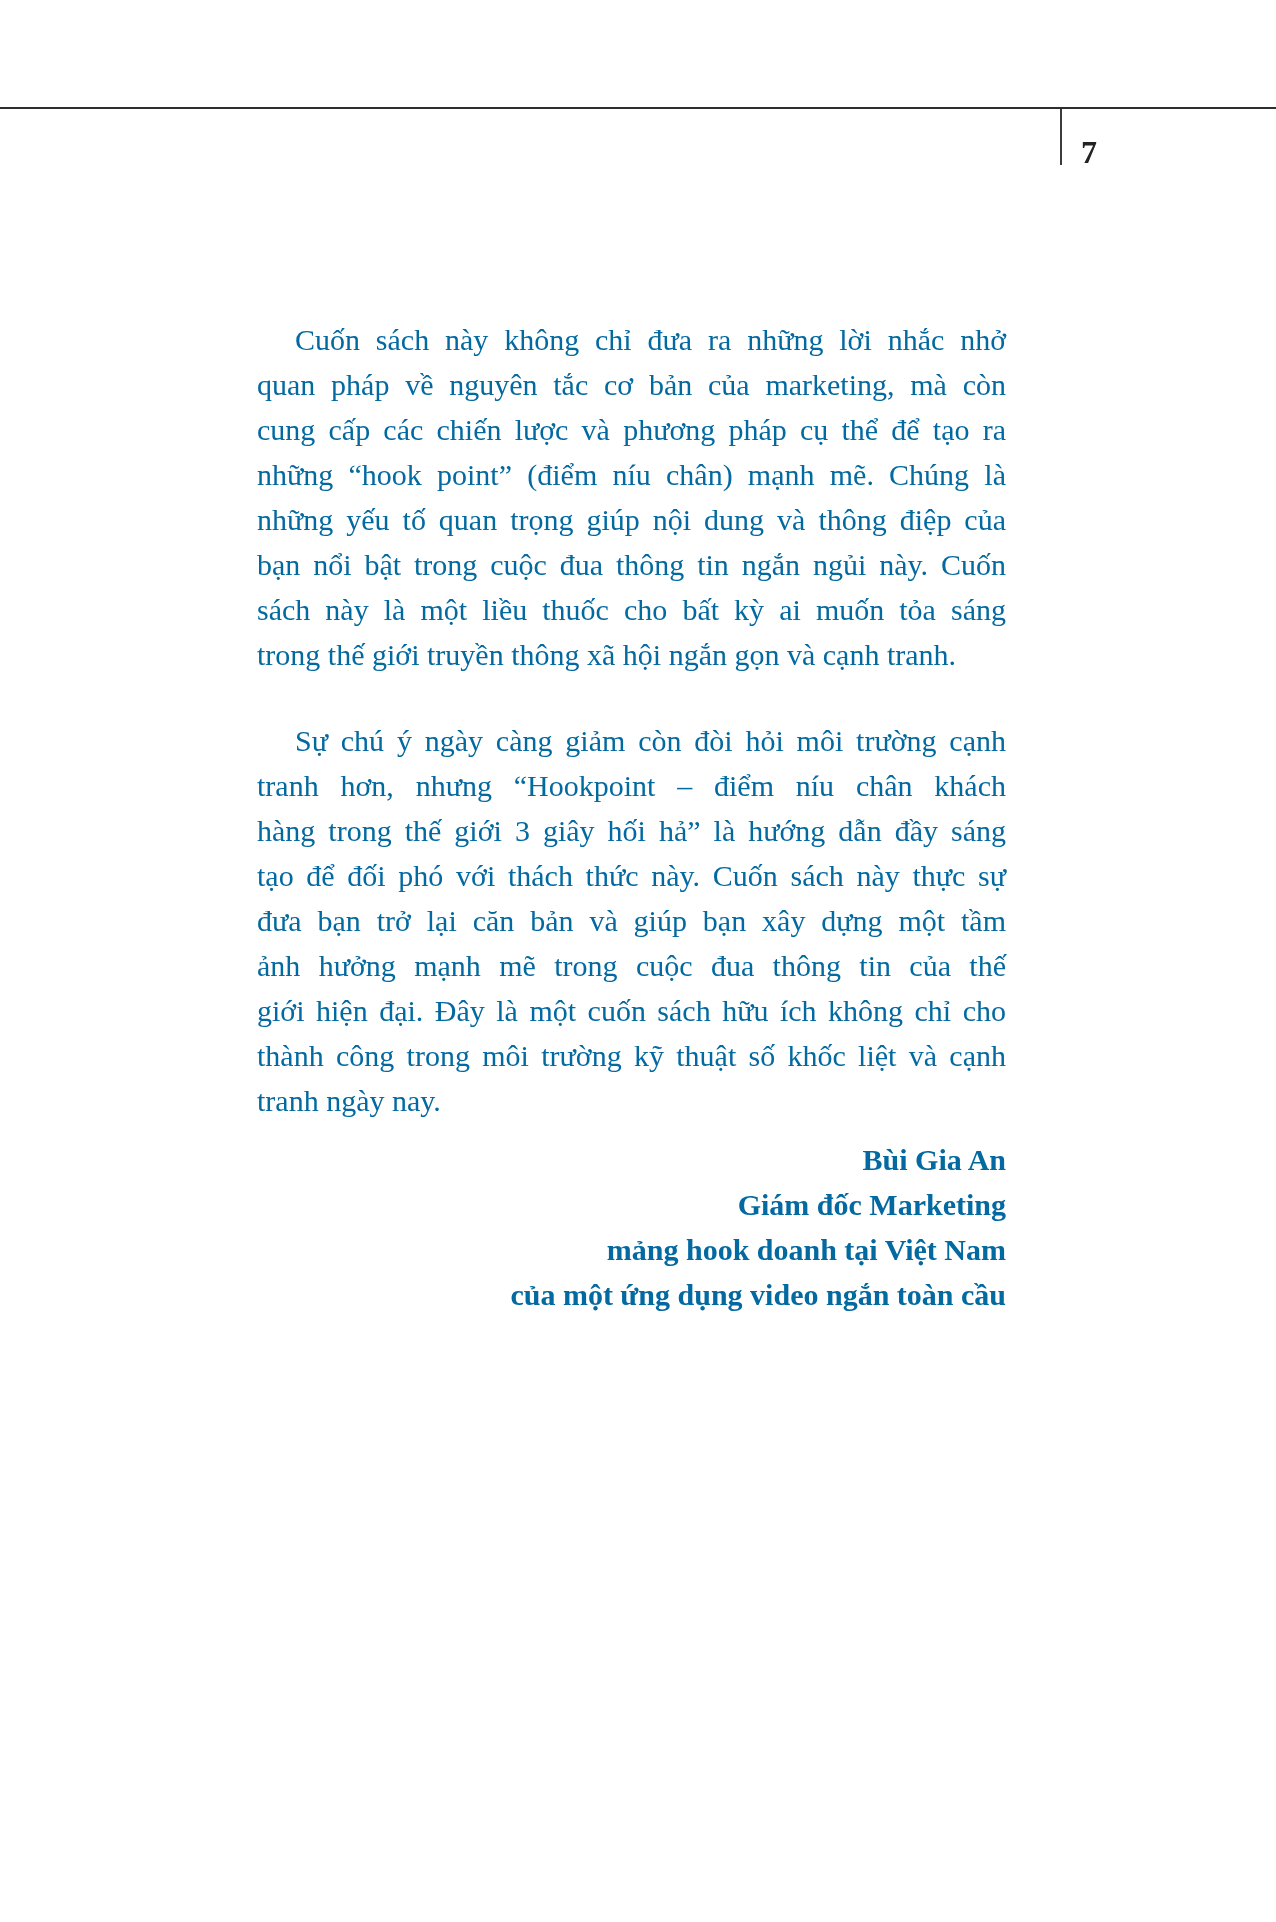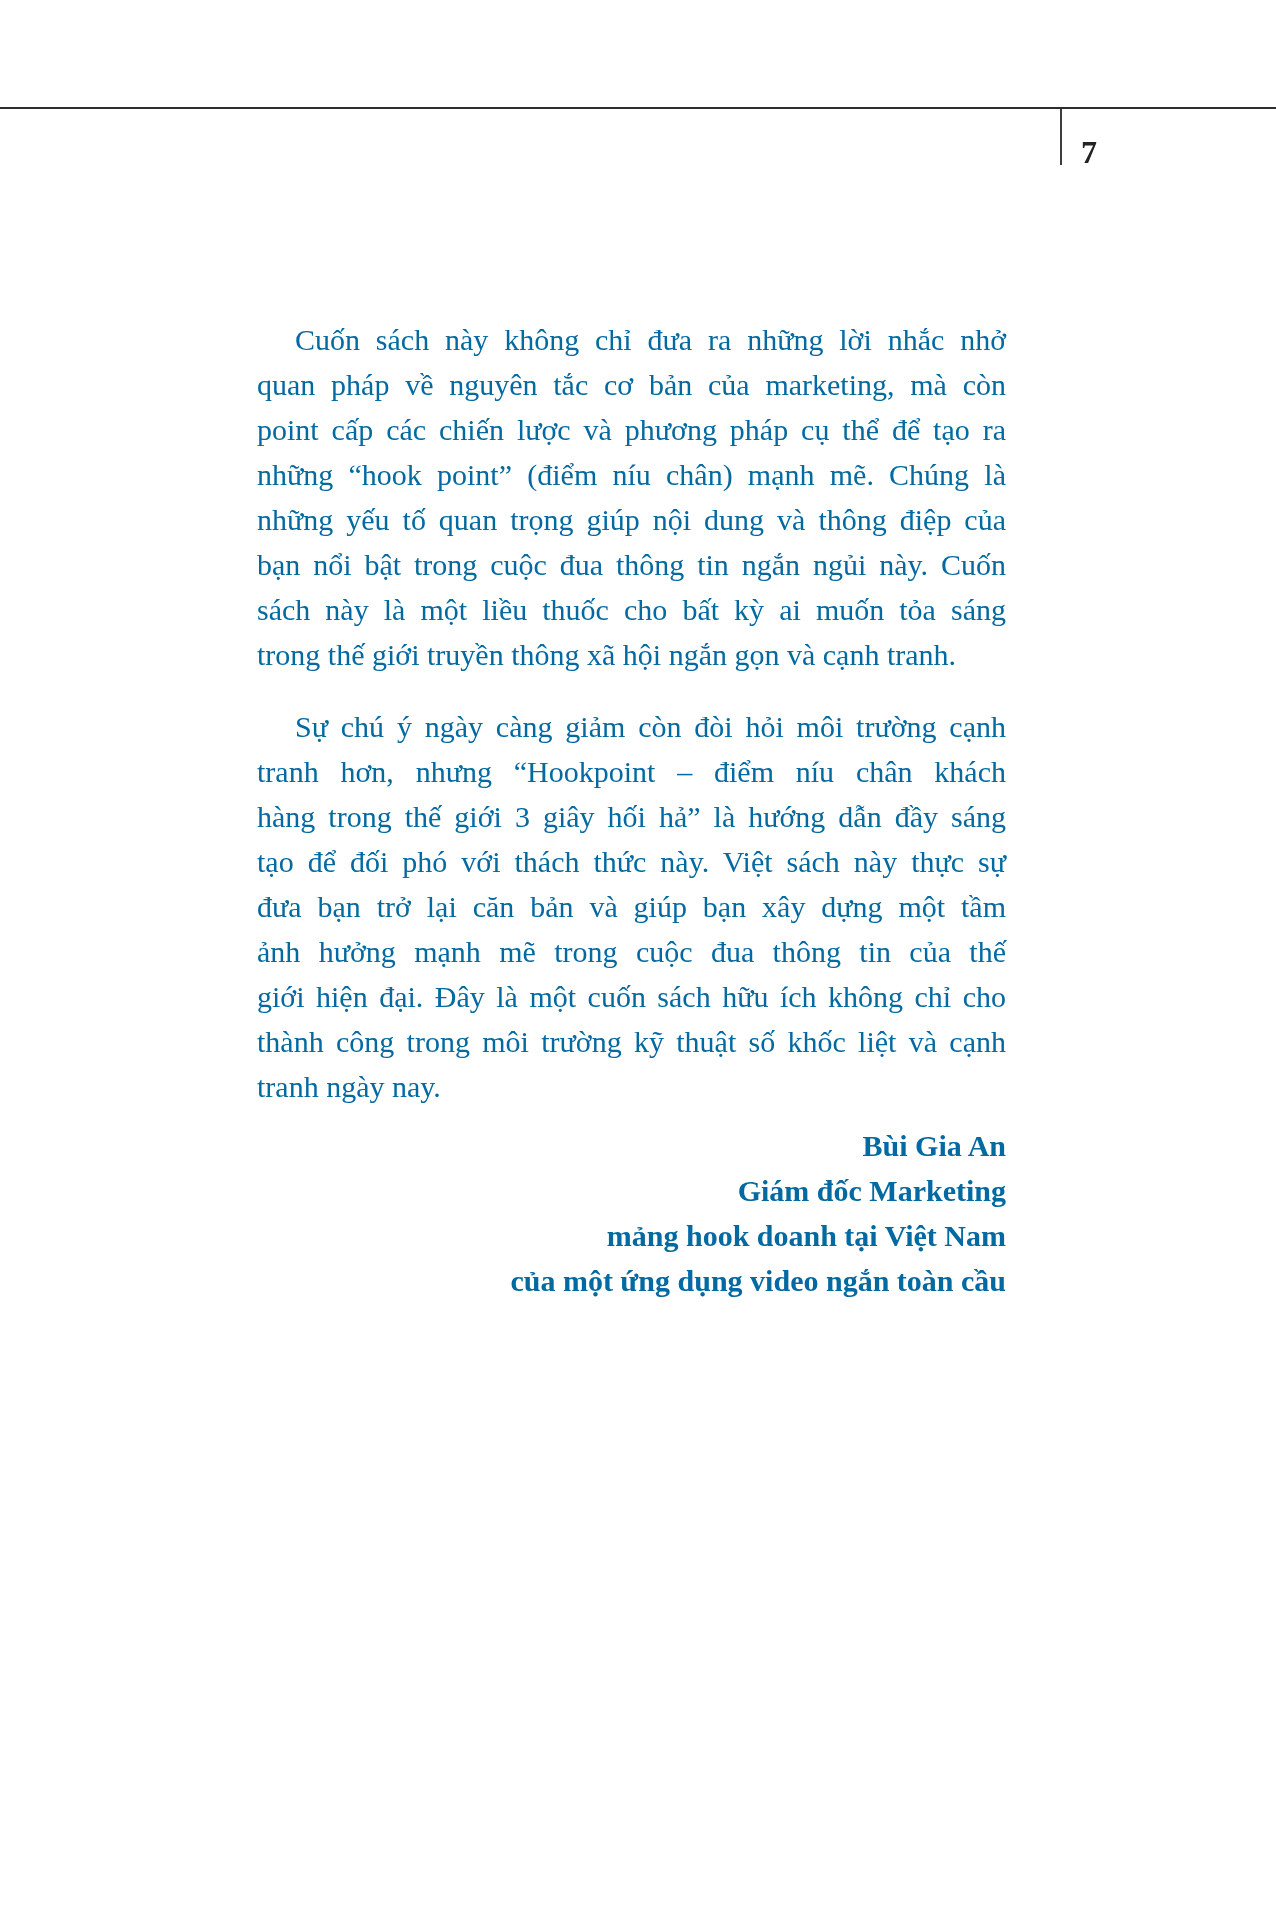--- a/index.html
+++ b/index.html
@@ -41,21 +41,21 @@
   }
   .text-col {
     position: absolute;
     left: 257px;
     top: 317px;
     width: 749px;
     font-size: 30px;
     line-height: 45px;
   }
   .para { margin: 0; }
-  .para + .para { margin-top: 27px; }
+  .para + .para { margin-top: 41px; }
   .line {
     text-align: justify;
     text-align-last: justify;
   }
   .line.last {
     text-align: left;
     text-align-last: left;
   }
   .line.indent {
     text-indent: 38px;
@@ -78,32 +78,32 @@
 
   <div class="page-num-tick" style="background: rgb(60, 60, 60);"></div>
 
   <div class="page-number" style="color: rgb(35, 35, 35);">7</div>
 
   <div class="text-col" style="color: #0369a1;">
 
     <div class="para">
         <div class="line indent">Cuốn sách này không chỉ đưa ra những lời nhắc nhở</div>
         <div class="line">quan pháp về nguyên tắc cơ bản của marketing, mà còn</div>
-        <div class="line">point cấp các chiến lược và phương pháp cụ thể để tạo ra</div>
+        <div class="line">cung cấp các chiến lược và phương pháp cụ thể để tạo ra</div>
         <div class="line">những “hook point” (điểm níu chân) mạnh mẽ. Chúng là</div>
         <div class="line">những yếu tố quan trọng giúp nội dung và thông điệp của</div>
         <div class="line">bạn nổi bật trong cuộc đua thông tin ngắn ngủi này. Cuốn</div>
         <div class="line">sách này là một liều thuốc cho bất kỳ ai muốn tỏa sáng</div>
         <div class="line last">trong thế giới truyền thông xã hội ngắn gọn và cạnh tranh.</div>
       </div>
       <div class="para">
         <div class="line indent">Sự chú ý ngày càng giảm còn đòi hỏi môi trường cạnh</div>
         <div class="line">tranh hơn, nhưng “Hookpoint – điểm níu chân khách</div>
         <div class="line">hàng trong thế giới 3 giây hối hả” là hướng dẫn đầy sáng</div>
-        <div class="line">tạo để đối phó với thách thức này. Việt sách này thực sự</div>
+        <div class="line">tạo để đối phó với thách thức này. Cuốn sách này thực sự</div>
         <div class="line">đưa bạn trở lại căn bản và giúp bạn xây dựng một tầm</div>
         <div class="line">ảnh hưởng mạnh mẽ trong cuộc đua thông tin của thế</div>
         <div class="line">giới hiện đại. Đây là một cuốn sách hữu ích không chỉ cho</div>
         <div class="line">thành công trong môi trường kỹ thuật số khốc liệt và cạnh</div>
         <div class="line last">tranh ngày nay.</div>
       </div>
       <div class="signature">
         <div class="sig-line">Bùi Gia An</div>
         <div class="sig-line">Giám đốc Marketing</div>
         <div class="sig-line">mảng hook doanh tại Việt Nam</div>

